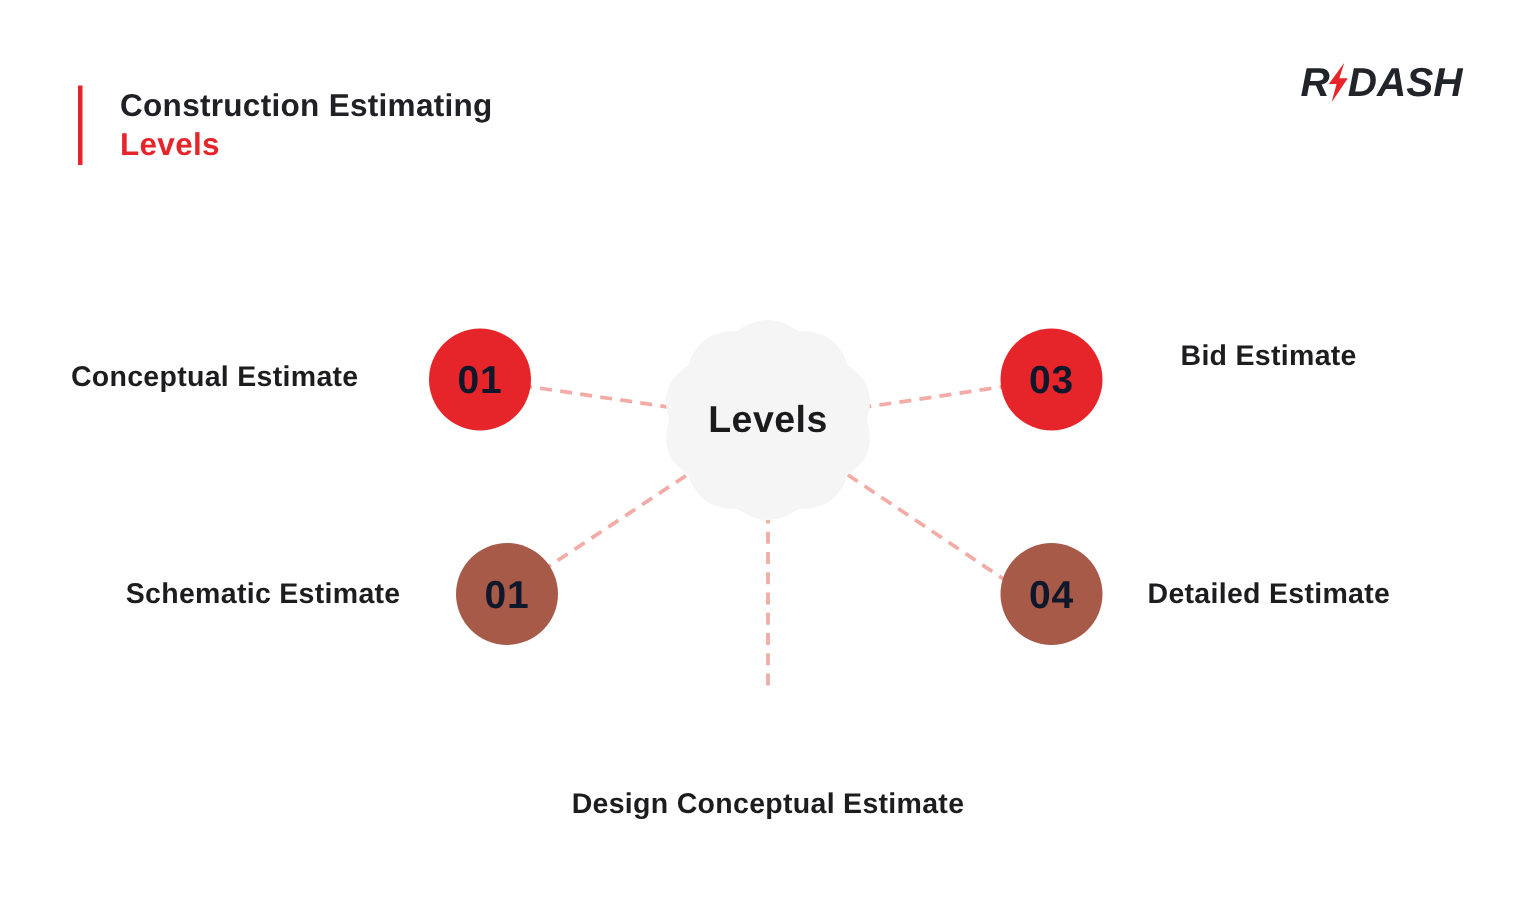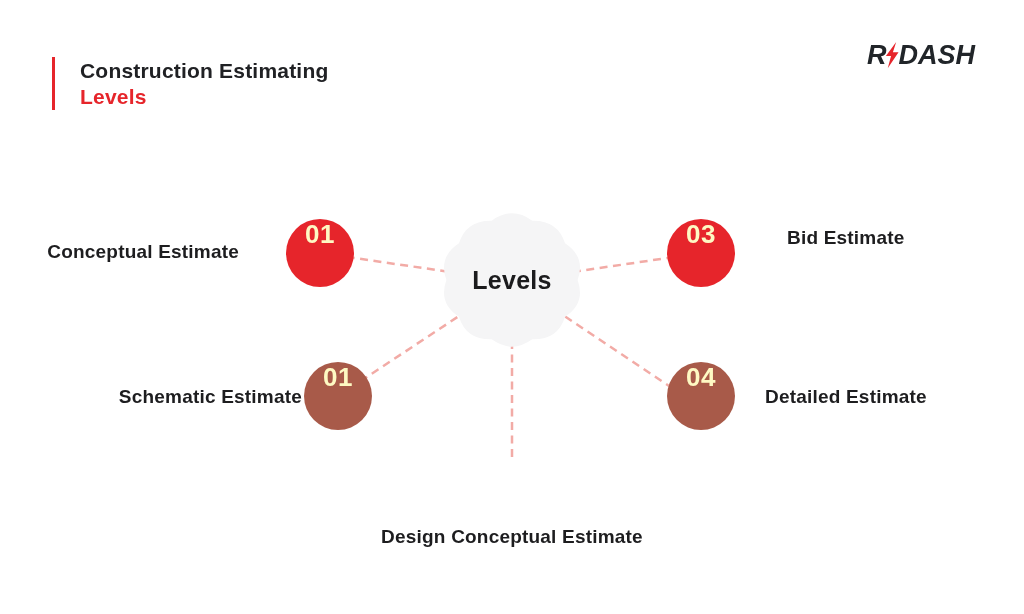--- a/index.html
+++ b/index.html
@@ -76,23 +76,23 @@
     font-size: 25px;
     font-weight: 600;
     color: #1b1b1d;
     letter-spacing: 0.3px;
   }
   .node-circle {
     position: absolute;
     width: 68px; height: 68px;
     border-radius: 50%;
     display: flex;
-    align-items: flex-start;
+    align-items: center;
     justify-content: center;
-    color: #fef9c3;
+    color: #0f172a;
     font-size: 26px;
     font-weight: 700;
     letter-spacing: 0.5px;
     z-index: 4;
   }
   .circle-01 { left: 286px; top: 219px; }
   .circle-02 { left: 304px; top: 362px; }
   .circle-03 { left: 478px; top: 423px; }
   .circle-04 { left: 667px; top: 362px; }
   .circle-05 { left: 667px; top: 219px; }
@@ -100,21 +100,21 @@
   .node-label {
     position: absolute;
     font-size: 19px;
     font-weight: 700;
     color: #1d1d1f;
     letter-spacing: 0.2px;
     white-space: nowrap;
     z-index: 5;
   }
   .label-conceptual { right: 785px; top: 241px; text-align: right; }
-  .label-schematic  { right: 722px; top: 386px; text-align: right; }
+  .label-schematic  { right: 757px; top: 386px; text-align: right; }
   .label-bid        { left: 787px;  top: 227px; }
   .label-detailed   { left: 765px;  top: 386px; }
   .label-design     { left: 512px;  top: 526px; transform: translateX(-50%); }
 </style>
 </head>
 <body>
 
 <div class="page">
 
   <div class="accent-bar"></div>

